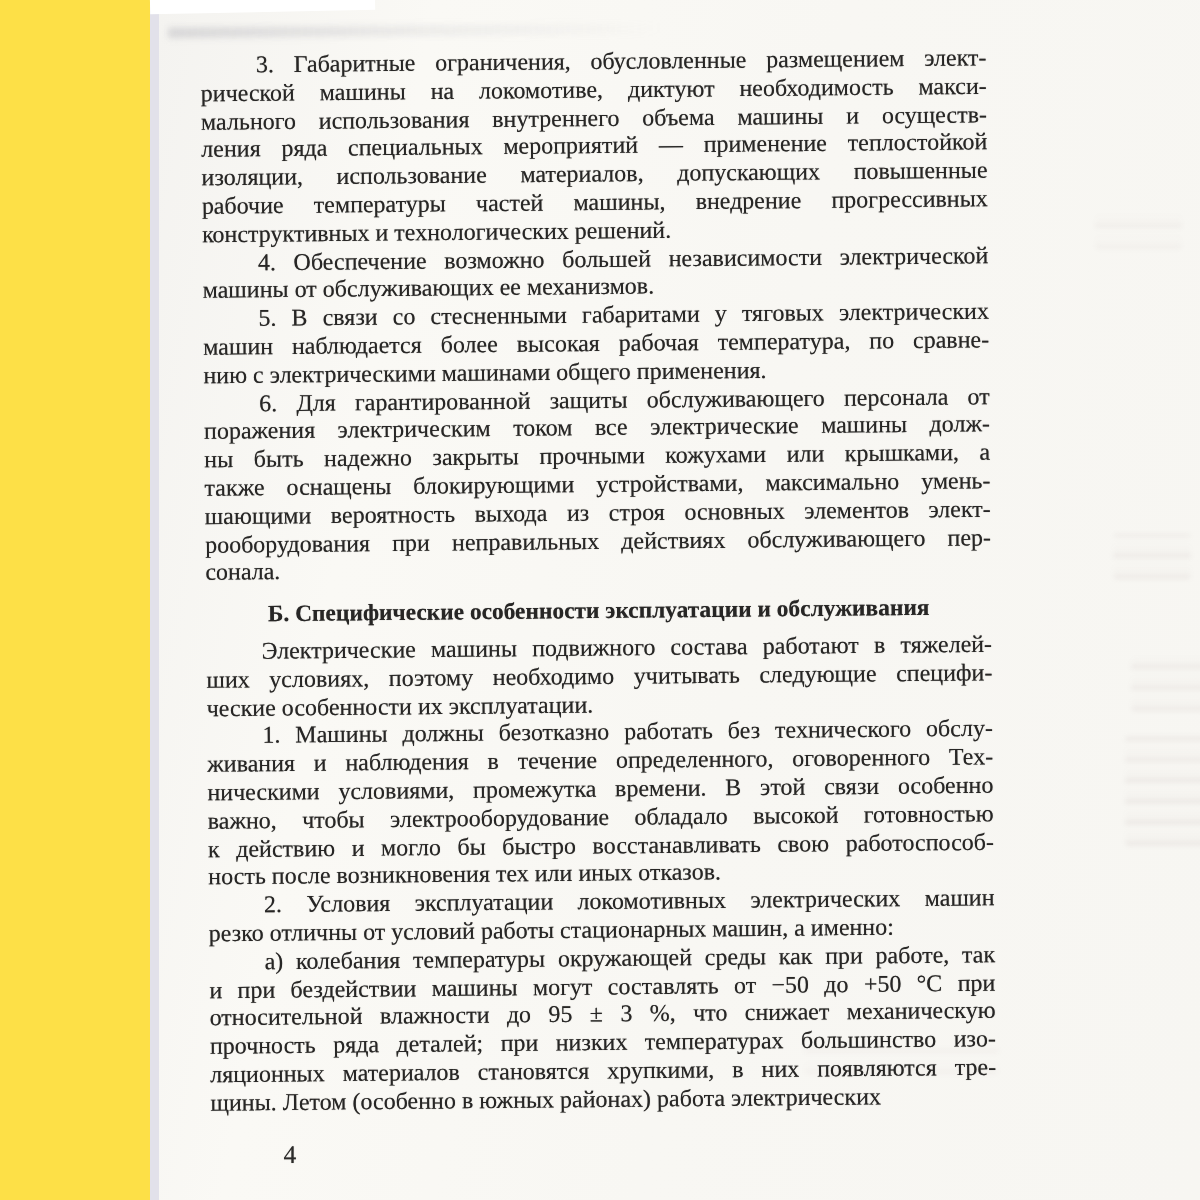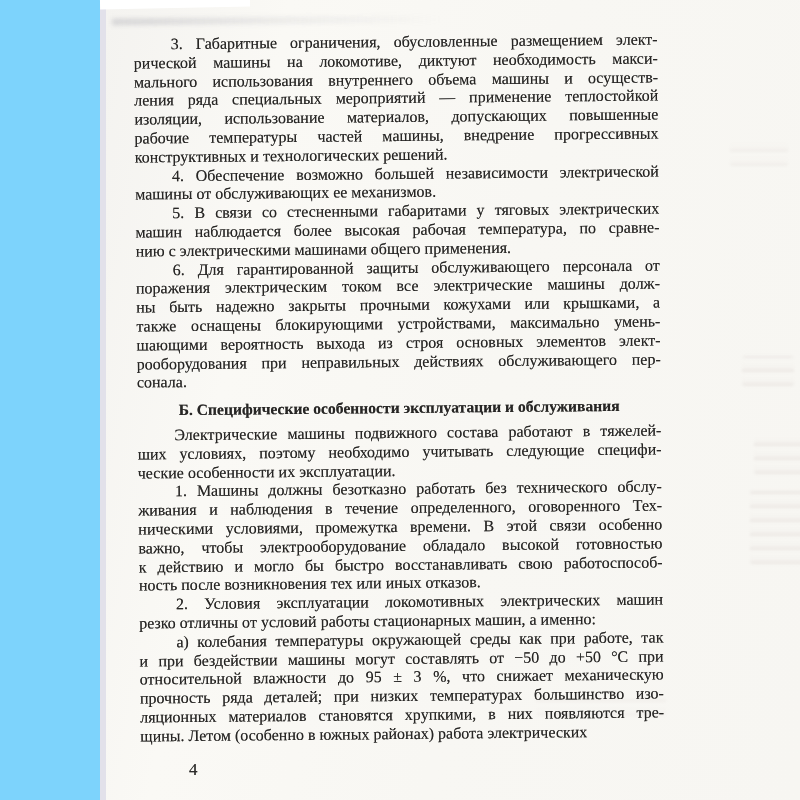--- a/index.html
+++ b/index.html
@@ -8,21 +8,21 @@
     width: 800px;
     height: 800px;
     background: #ffffff;
     overflow: hidden;
     font-family: "Liberation Serif", "DejaVu Serif", serif;
   }
   .viewport {
     position: relative;
     width: 800px;
     height: 800px;
-    background: #7dd3fc;
+    background: #fde047;
   }
   
   .page-surface {
     position: absolute;
     left: 100px;
     top: 0;
     width: 700px;
     height: 800px;
     background: linear-gradient(100deg, #f4f3f0 0%, #faf9f5 22%, #f8f7f3 55%, #f7f6f2 100%);
     border-left: 6px solid #e2e1ea;

